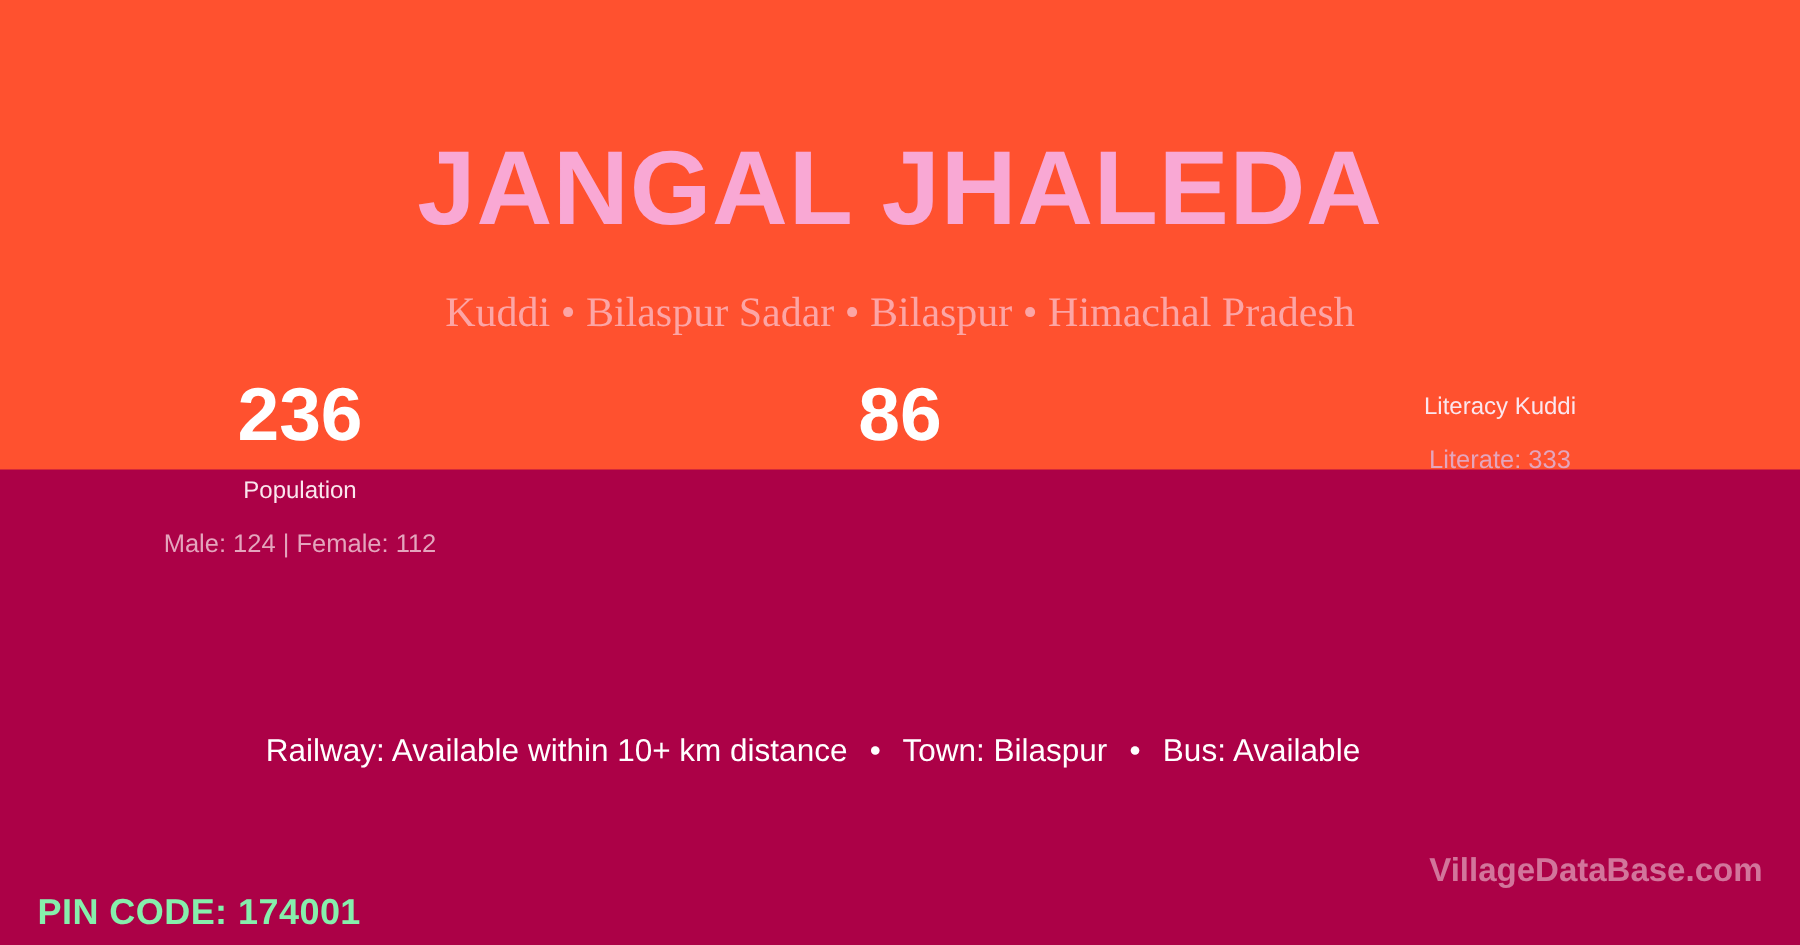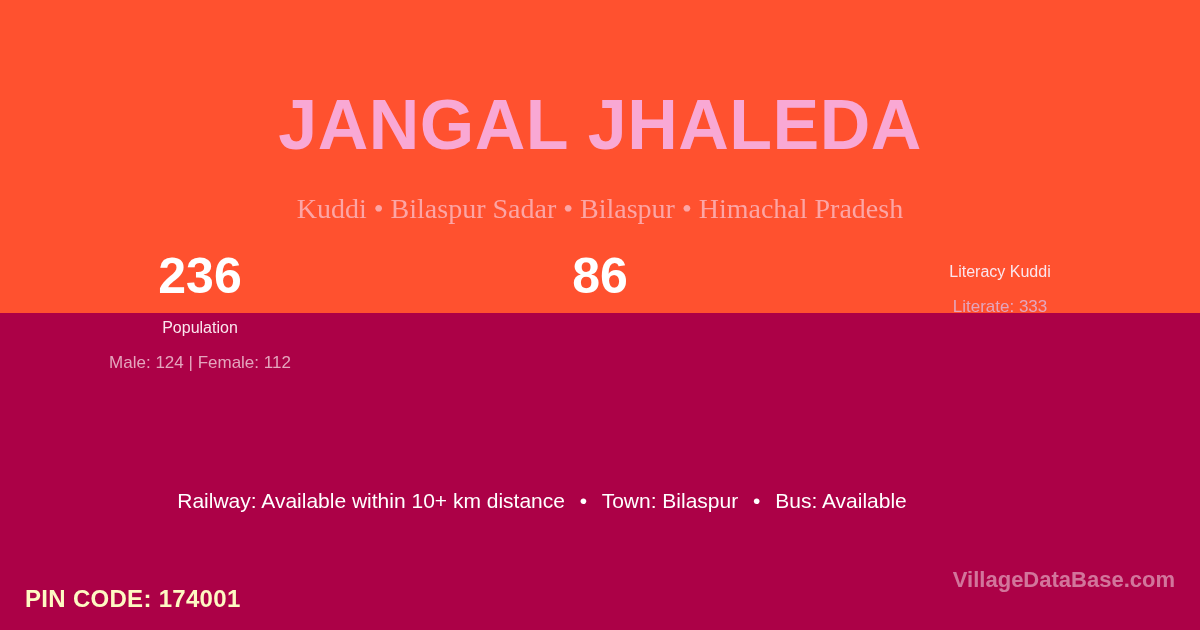--- a/index.html
+++ b/index.html
@@ -113,26 +113,26 @@
   .infra-sep {
     display: inline-block;
     padding: 0 9px;
     color: #FFFFFF;
   }
 
   
   .footer-pin {
     position: absolute;
     left: 25px;
-    bottom: 16px;
+    bottom: 6px;
     font-size: 24px;
     line-height: 30px;
     font-weight: bold;
     letter-spacing: 0.3px;
-    color: #fef9c3;
+    color: #86efac;
     white-space: nowrap;
   }
   .footer-brand {
     position: absolute;
     right: 25px;
     bottom: 36px;
     font-size: 22px;
     line-height: 28px;
     font-weight: bold;
     color: rgba(255, 255, 255, 0.46);

